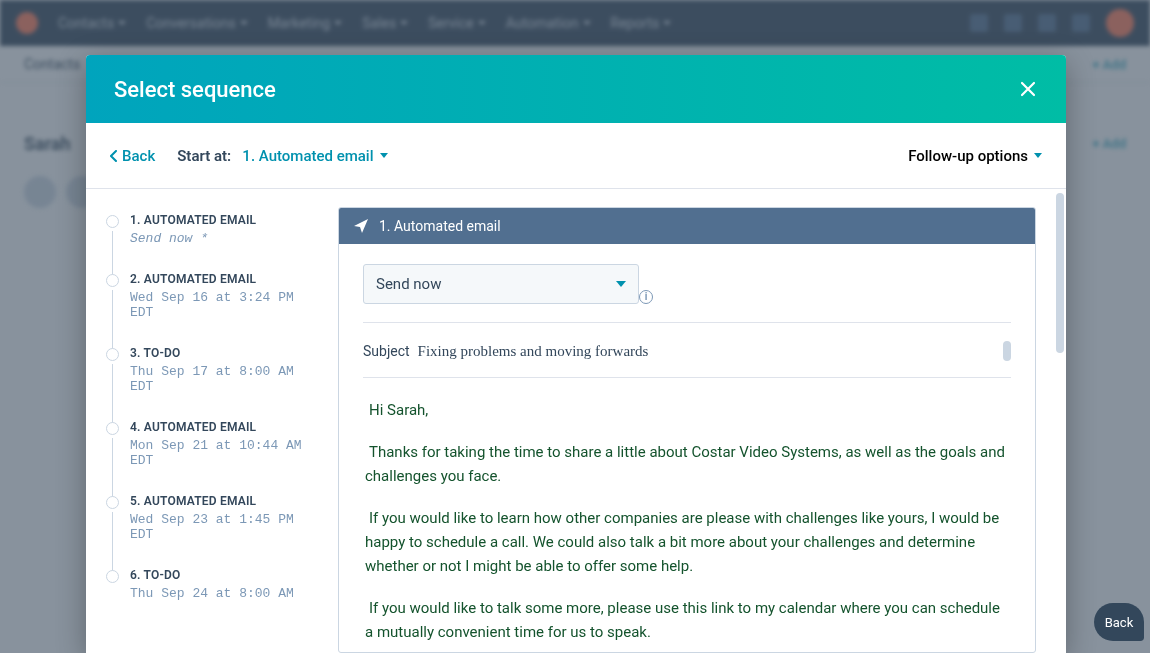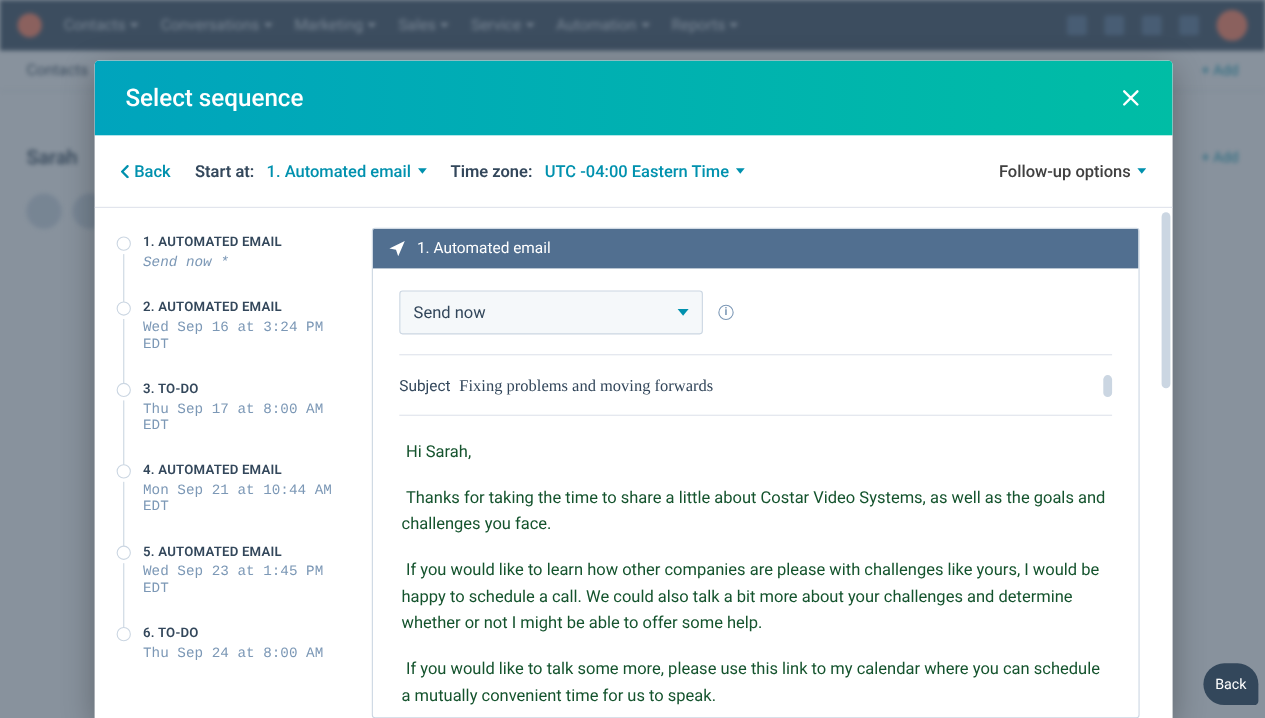--- a/index.html
+++ b/index.html
@@ -29,41 +29,41 @@
   .modal-header { background: linear-gradient(90deg, #00a4bd 0%, #00bda5 100%); height: 68px; display: flex; align-items: center; padding: 0 28px; }
   .modal-header h1 { color: #fff; font-weight: 500; font-size: 22px; }
   .modal-header .close { margin-left: auto; color: #fff; cursor: pointer; display:flex; }
 
   .modal-subbar { height: 66px; border-bottom: 1px solid #dfe3eb; display: flex; align-items: center; padding: 0 24px; gap: 22px; font-size: 15px; }
   .modal-subbar .back { color: #0091ae; cursor: pointer; display: flex; align-items: center; gap: 4px; font-weight: 500; }
   .modal-subbar .label { color: #33475b; font-weight: 600; }
   .modal-subbar .link-val { color: #0091ae; font-weight: 500; display: inline-flex; align-items: center; gap: 6px; cursor: pointer; }
   .modal-subbar .link-val .caret,
   .modal-subbar .followup .caret { width: 0; height: 0; border-left: 4px solid transparent; border-right: 4px solid transparent; border-top: 5px solid #0091ae; display:inline-block;}
-  .modal-subbar .followup { margin-left: auto; color: #404040; font-weight: 500; display: flex; align-items: center; gap: 6px; cursor: pointer; }
+  .modal-subbar .followup { margin-left: auto; color: #000000; font-weight: 500; display: flex; align-items: center; gap: 6px; cursor: pointer; }
 
   .modal-body { flex: 1; display: flex; position: relative; overflow: hidden; }
   .modal-body .scrollbar-track { position:absolute; right:0; top:0; width:12px; height:100%; background:transparent; }
   .modal-body .scrollbar-thumb { position:absolute; right:2px; top:4px; width:8px; height:160px; background:#cbd6e2; border-radius:4px; }
 
   .steps-rail { width: 234px; padding: 24px 12px 0 20px; overflow: hidden; position: relative; }
   .step { position: relative; padding-left: 24px; padding-bottom: 26px; }
   .step:before { content: ""; position: absolute; left: 6px; top: 18px; bottom: -4px; width: 1px; background: #cbd6e2; }
   .step:last-child:before { display: none; }
   .step .dot { position: absolute; left: 0; top: 2px; width: 13px; height: 13px; border: 1px solid #cbd6e2; border-radius: 50%; background: #fff; }
   .step .title { font-size: 12px; font-weight: 600; color: #33475b; letter-spacing: 0.2px; }
   .step .meta { font-size: 13px; color: #7c98b6; margin-top: 4px; font-style: normal; font-family: Liberation Mono, monospace; }
   .step .meta.italic { font-style: italic; }
 
   .editor-pane { flex: 1; padding: 18px 30px 0 18px; overflow: hidden; }
   .editor-card { border: 1px solid #cbd6e2; border-radius: 3px; overflow: hidden; height: 100%; display: flex; flex-direction: column; }
   .editor-card-head { background: #516f90; color: #fff; height: 36px; display: flex; align-items: center; padding: 0 14px; gap: 10px; font-size: 14px; }
   .editor-card-head .plane { display:inline-flex; }
   .editor-card-body { padding: 20px 24px 0 24px; flex:1; overflow:hidden; }
-  .send-row { display: flex; align-items: center; gap: 14px; margin-bottom: 18px; }
+  .send-row { display: flex; align-items: flex-end; margin-bottom: 18px; }
   .send-select { width: 276px; height: 40px; border: 1px solid #cbd6e2; border-radius: 3px; background: #f5f8fa; display: flex; align-items: center; padding: 0 12px; color: #33475b; font-size: 15px; justify-content: space-between; cursor: pointer;}
   .send-select .caret { width: 0; height: 0; border-left: 5px solid transparent; border-right: 5px solid transparent; border-top: 6px solid #0091ae; }
   .info-icon { width: 14px; height: 14px; border: 1.5px solid #7c98b6; border-radius: 50%; color: #7c98b6; font-size: 10px; text-align: center; line-height: 12px; font-weight: 700;}
   .divider { height: 1px; background: #dfe3eb; margin: 0 0 14px 0; }
   .subject-row { display: flex; align-items: center; gap: 8px; padding: 4px 0 16px 0; position: relative;}
   .subject-row .slabel { font-size: 14px; color: #33475b; }
   .subject-row .sval { font-size: 15px; color: #33475b; flex:1;font-family:Liberation Serif, serif; }
   .subject-row .scroll-dot { margin-left:auto; width:8px; height:20px; background:#cbd6e2; border-radius:4px;}
   .body-text { font-size: 15px; color: #14532d; line-height: 1.6; padding: 6px 2px 0 2px; }
   .body-text p { margin-bottom: 18px; }
@@ -147,28 +147,20 @@
       <svg width="8" height="12" viewBox="0 0 8 12">
           <path d="M6 1 L1 6 L6 11" stroke="#0091ae" stroke-width="2" fill="none" stroke-linecap="round"></path>
         </svg>
       <span>Back</span>
     </span>
     <span>
       <span class="label">Start at:</span>
       &nbsp;
       <span class="link-val">
         <span>1. Automated email</span>
-          <span class="caret"></span>
-      </span>
-    </span>
-    <span>
-      <span class="label">Time zone:</span>
-      &nbsp;
-      <span class="link-val">
-        <span>UTC -04:00 Eastern Time</span>
           <span class="caret"></span>
       </span>
     </span>
     <span class="followup">
       <span>Follow-up options</span>
         <span class="caret"></span>
     </span>
   </div>
 
   <div class="modal-body">

